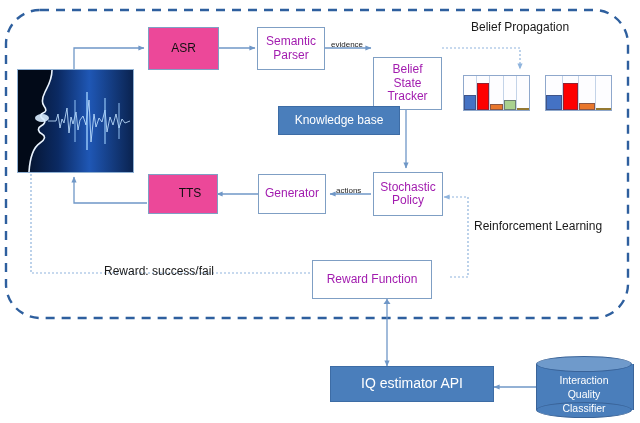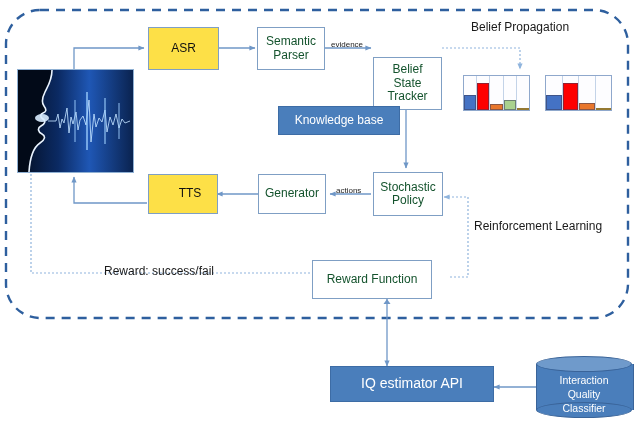--- a/index.html
+++ b/index.html
@@ -3,22 +3,22 @@
 <meta charset="utf-8">
 <style>
   html,body{margin:0;padding:0;background:#ffffff;}
   body{width:640px;height:423px;position:relative;overflow:hidden;
        font-family:"Liberation Sans",sans-serif;color:#1a1a1a;}
   #stage{position:absolute;left:0;top:0;width:640px;height:423px;}
   svg#canvas{position:absolute;left:0;top:0;width:640px;height:423px;}
 
   .node{position:absolute;box-sizing:border-box;display:flex;align-items:center;
         justify-content:center;text-align:center;line-height:1.12;}
-  .box-white{background:#ffffff;border:1px solid #7f9fc4;color:#14532d;}
-  .box-lblue{background:#fde047;border:1px solid #7f9fc4;color:#111;}
+  .box-white{background:#ffffff;border:1px solid #7f9fc4;color:#a21caf;}
+  .box-lblue{background:#ec4899;border:1px solid #7f9fc4;color:#111;}
   .box-solid{background:#4a7ebb;border:1px solid #3d6ca5;color:#ffffff;}
 
   .lbl{position:absolute;white-space:nowrap;color:#1a1a1a;}
   .lbl-small{font-size:8px;}
   .lbl-big{font-size:12px;}
 
   
   #speaker-image{position:absolute;left:17px;top:69px;width:115px;height:102px;
       border:1px solid #8fb0d3;overflow:hidden;background:#05132e;}
   #speaker-image svg{display:block;width:100%;height:100%;}

